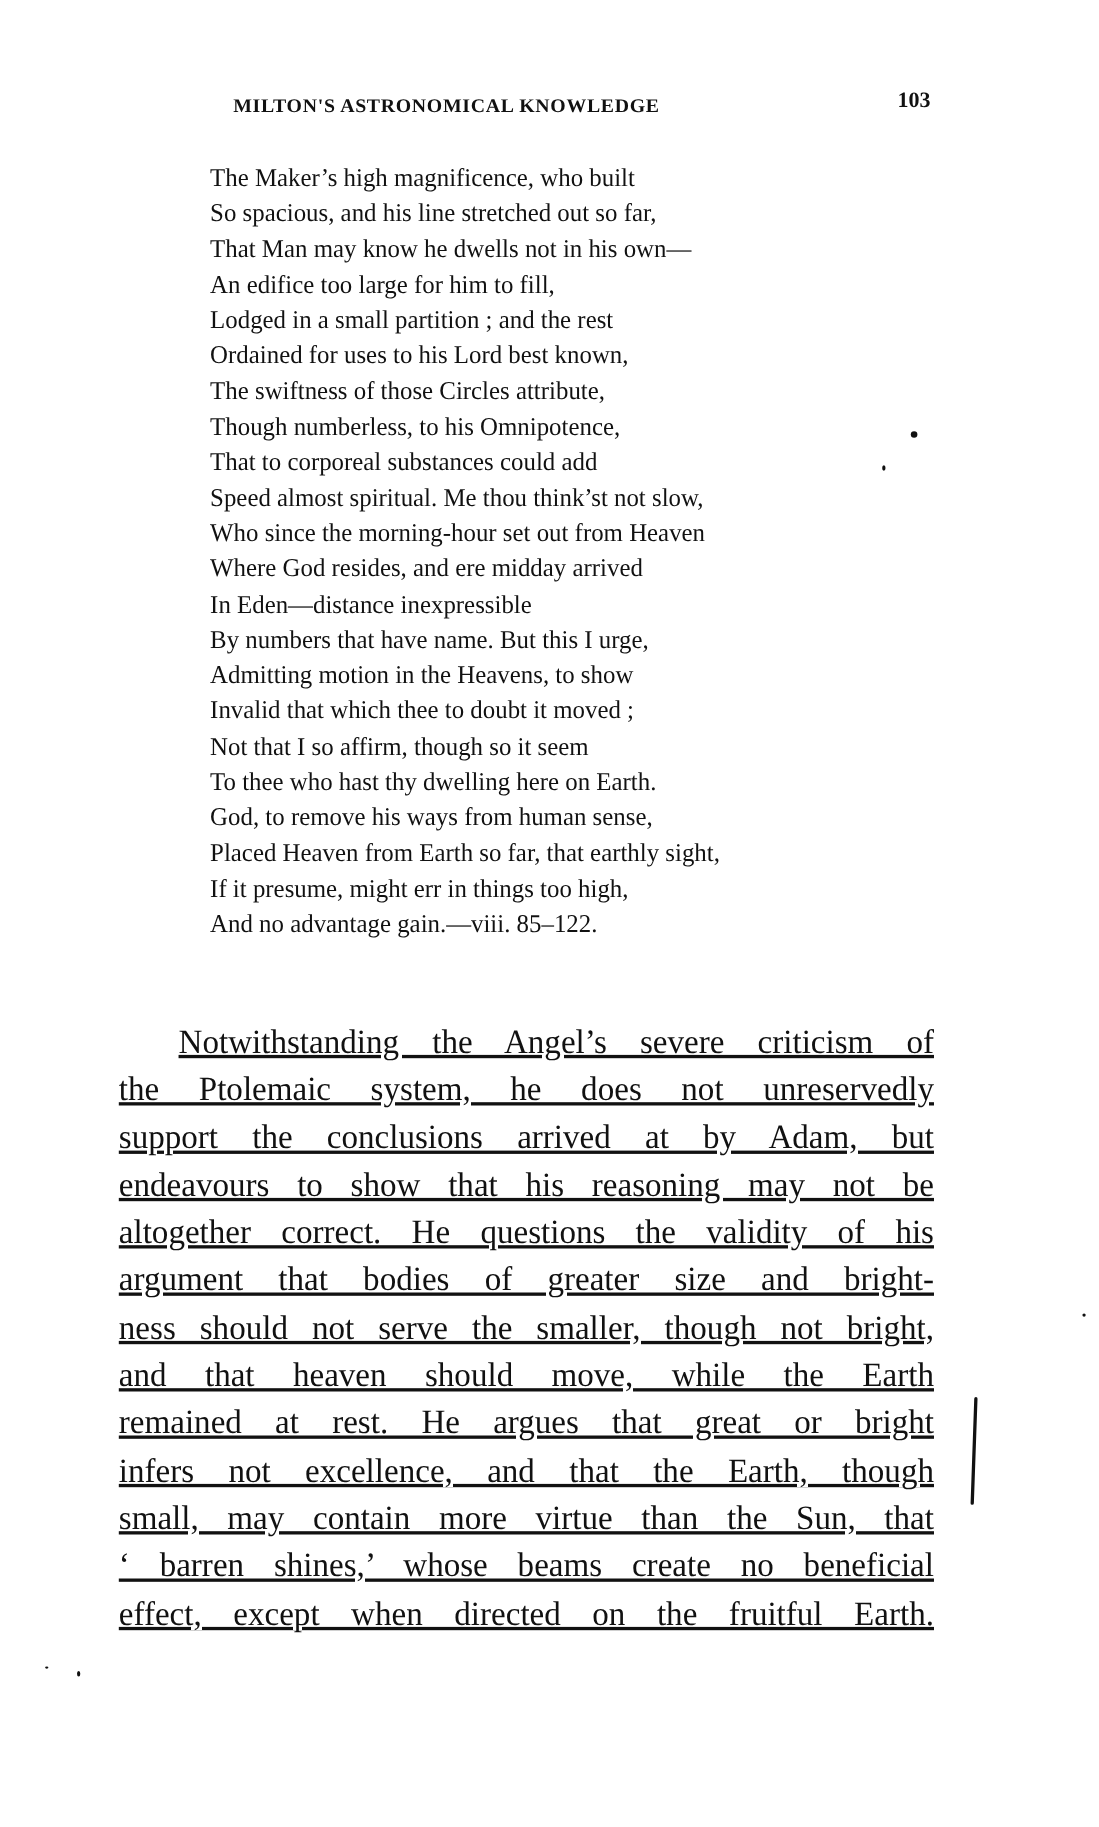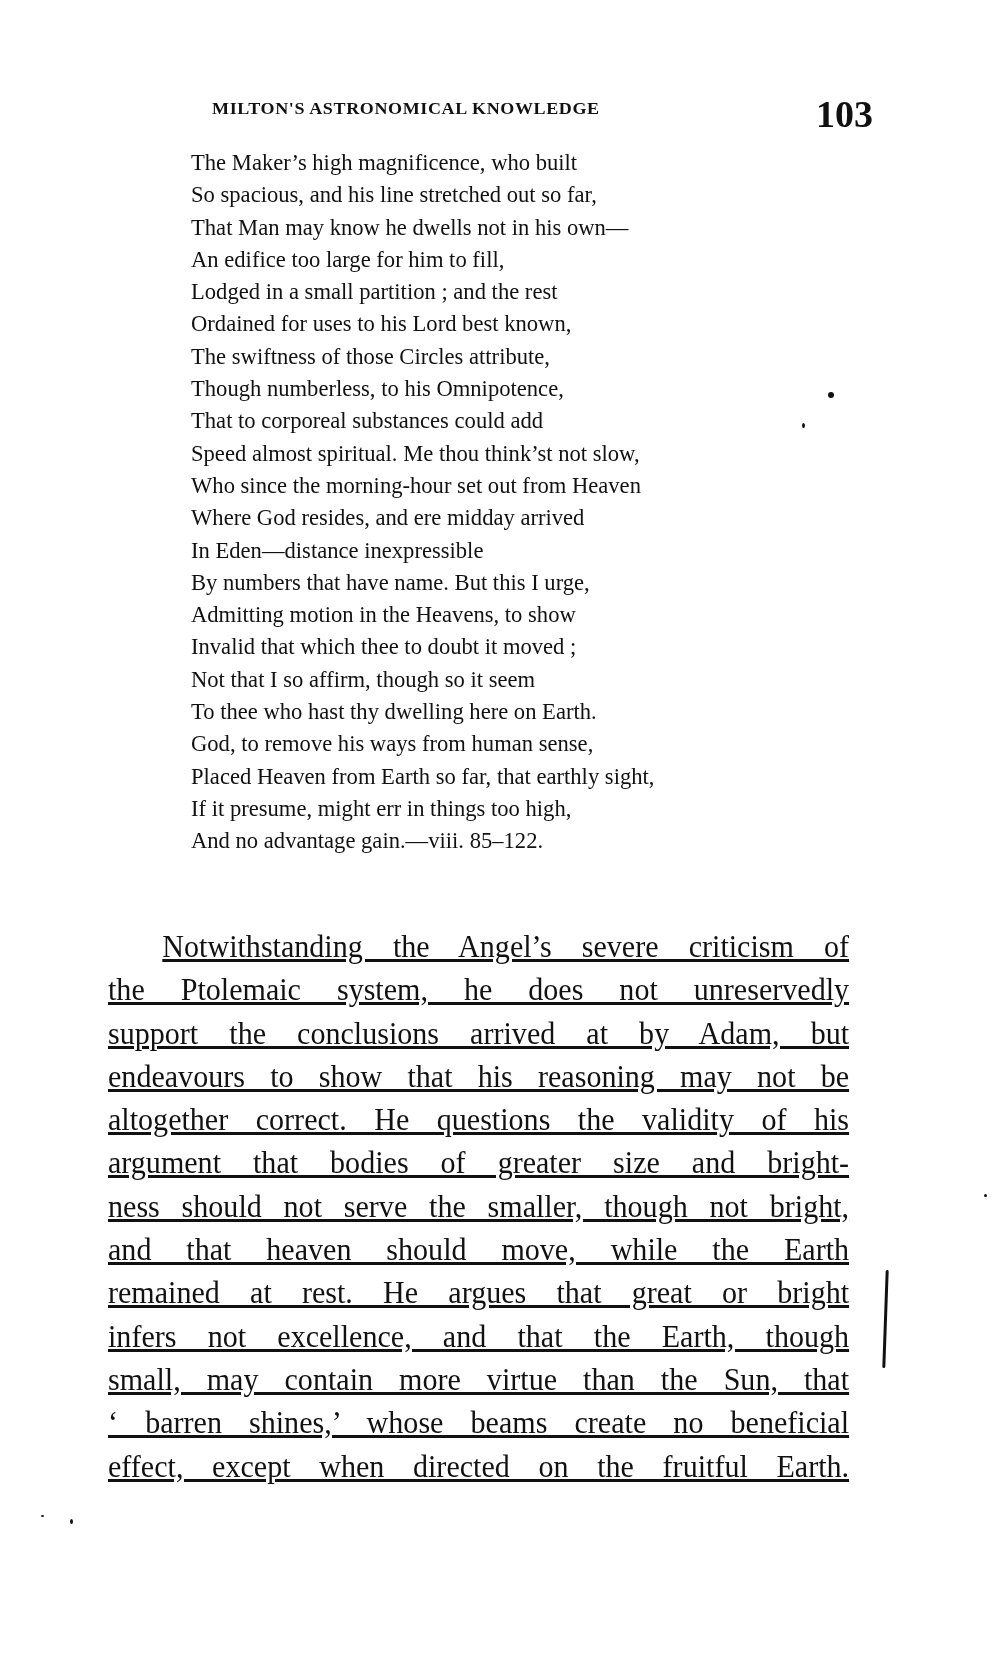--- a/index.html
+++ b/index.html
@@ -1,21 +1,21 @@
 <!DOCTYPE html>
 <html><head>
 <meta charset="utf-8">
 <style>
   html, body { margin: 0; padding: 0; background: #ffffff; }
   body { width: 999px; height: 1661px; position: relative; overflow: hidden; color: #111111;
          font-family: "DejaVu Serif", "Liberation Serif", serif; }
-  .running-head { position: absolute; top: 92px; left: 212px; width: 660px; height: 34px; }
+  .running-head { position: absolute; top: 80px; left: 212px; width: 660px; height: 34px; }
   .running-title { position: absolute; left: 0; top: 6px; font-size: 17.5px; letter-spacing: 0.6px;
                    font-family: "Liberation Serif", serif; font-weight: bold; transform: scaleX(1.03); transform-origin: left; }
-  .page-number { position: absolute; left: 604px; top: 0; font-size: 38px; font-weight: bold;
+  .page-number { position: absolute; left: 604px; top: 0; font-size: 20px; font-weight: bold;
                  font-family: "Liberation Serif", serif; }
   .poem { position: absolute; top: 146px; left: 191px; width: 640px; }
   .poem-line { font-family: "Liberation Serif", serif; font-size: 23.3px; line-height: 32.3px;
                height: 32.3px; white-space: nowrap; transform: scaleX(0.97); transform-origin: left; }
   .paragraph { position: absolute; top: 925px; left: 108px; width: 764px; text-decoration: underline; }
   .para-line { font-family: "Liberation Serif", serif; font-size: 31px; line-height: 43.3px; height: 43.3px;
                white-space: nowrap; text-align: justify; text-align-last: justify; transform: scaleX(0.97); transform-origin: left; }
   .para-line.first { text-indent: 0; padding-left: 56px; }
   .margin-mark { position: absolute; left: 884px; top: 1270px; width: 3px; height: 98px; background: #111;
                  border-radius: 2px; transform: skewX(-2deg); }

